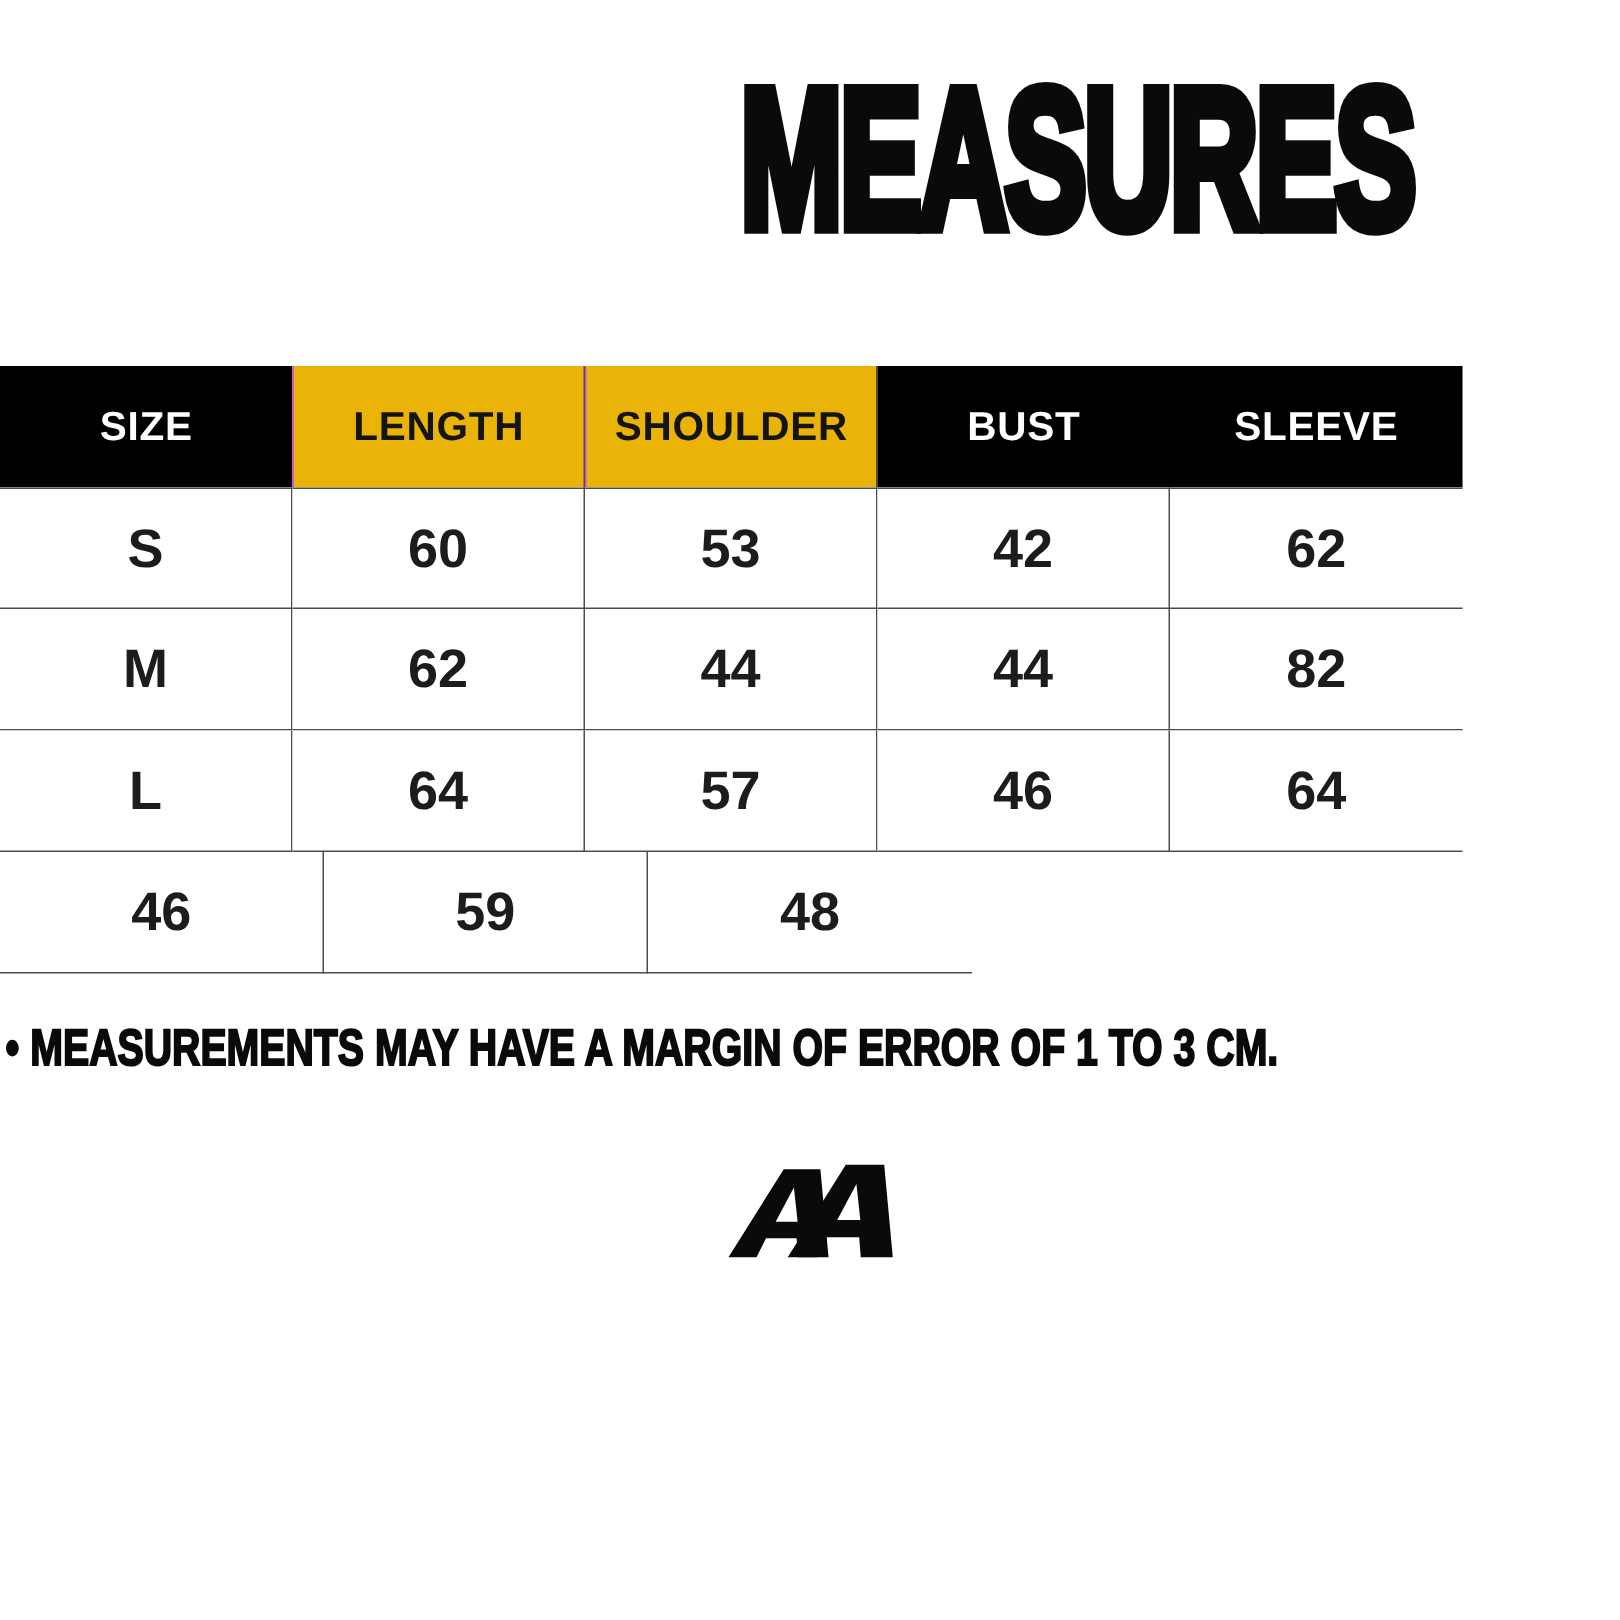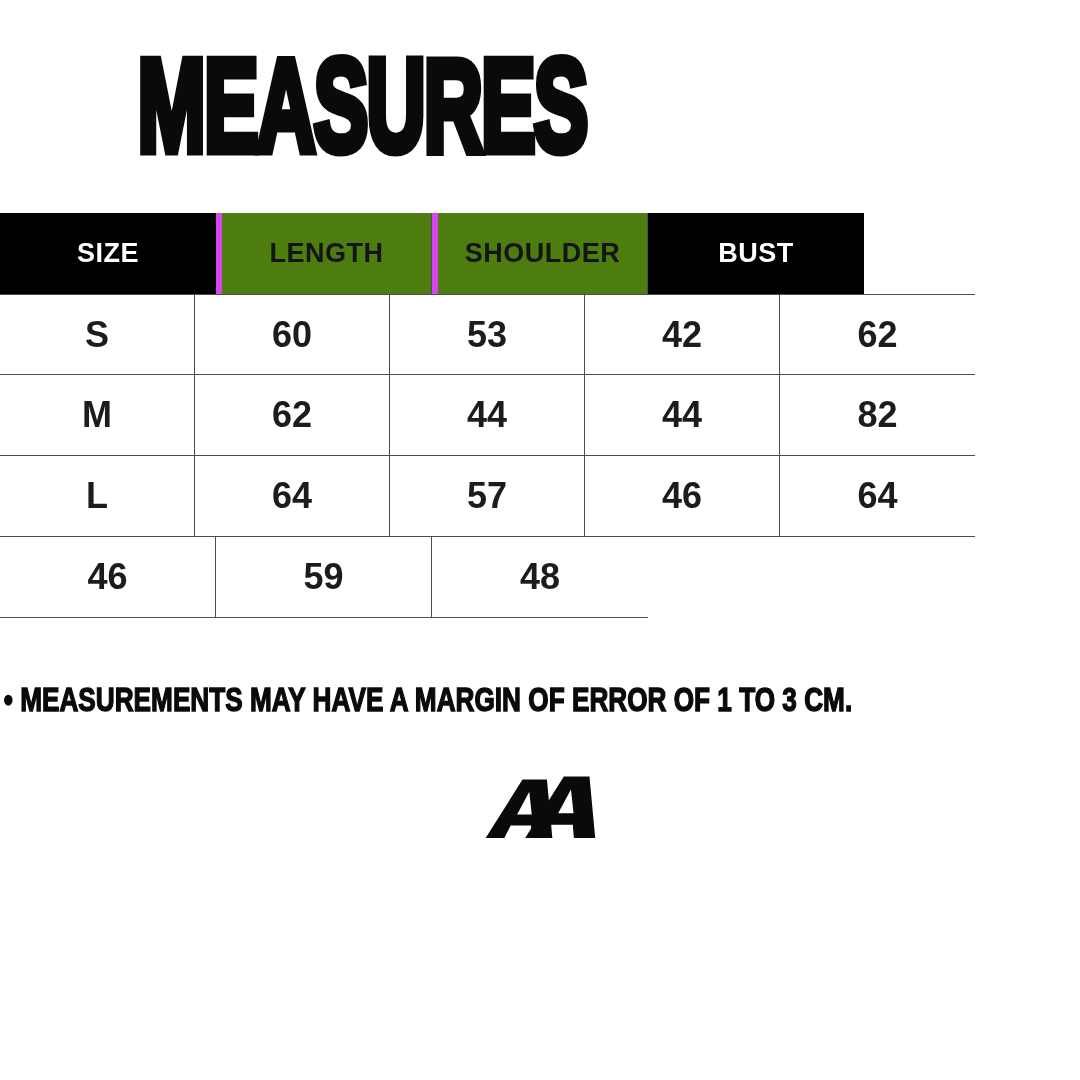--- a/index.html
+++ b/index.html
@@ -18,59 +18,59 @@
 
   
   .title-wrap {
     position: absolute;
     top: 30px;
     left: 0;
     width: 1080px;
     height: 150px;
     display: flex;
     align-items: center;
-    justify-content: flex-start;
+    justify-content: flex-end;
   }
   .title {
     font-size: 132px;
     font-weight: bold;
     color: #0a0a0a;
     letter-spacing: -3px;
     white-space: nowrap;
     transform: scaleX(0.62);
     transform-origin: center center;
     -webkit-text-stroke: 9px #0a0a0a;
   }
 
   
   .size-table {
     position: absolute;
-    top: 213px;
+    top: 244px;
     left: 0;
     width: 975px;
   }
   .row { display: flex; height: 81px; }
   .cell {
     width: 216px;
     box-sizing: border-box;
     display: flex;
     align-items: center;
     justify-content: center;
   }
   .th {
     background: #000000;
     color: #ffffff;
     font-size: 27px;
     font-weight: bold;
     letter-spacing: 0.5px;
   }
   .th.light {
-    background: #4d7c0f;
+    background: #eab308;
     color: #141414;
-    border-left: 6px solid #d946ef;
+    border-left: 1px solid #d946ef;
     border-right: 1px solid #4d4d4d;
   }
   .td {
     background: #ffffff;
     color: #1c1c1c;
     font-size: 36px;
     font-weight: bold;
     border-right: 1px solid #4d4d4d;
     border-bottom: 1px solid #4d4d4d;
   }
@@ -119,20 +119,21 @@
     <div class="title">MEASURES</div>
   </div>
 
   <div class="size-table">
 
     <div class="row header-row">
       <div class="cell th">SIZE</div>
       <div class="cell th light">LENGTH</div>
       <div class="cell th light">SHOULDER</div>
       <div class="cell th">BUST</div>
+      <div class="cell th">SLEEVE</div>
     </div>
 
     <div class="row data-row first">
       <div class="cell td">S</div>
       <div class="cell td">60</div>
       <div class="cell td">53</div>
       <div class="cell td">42</div>
       <div class="cell td">62</div>
     </div>
 

